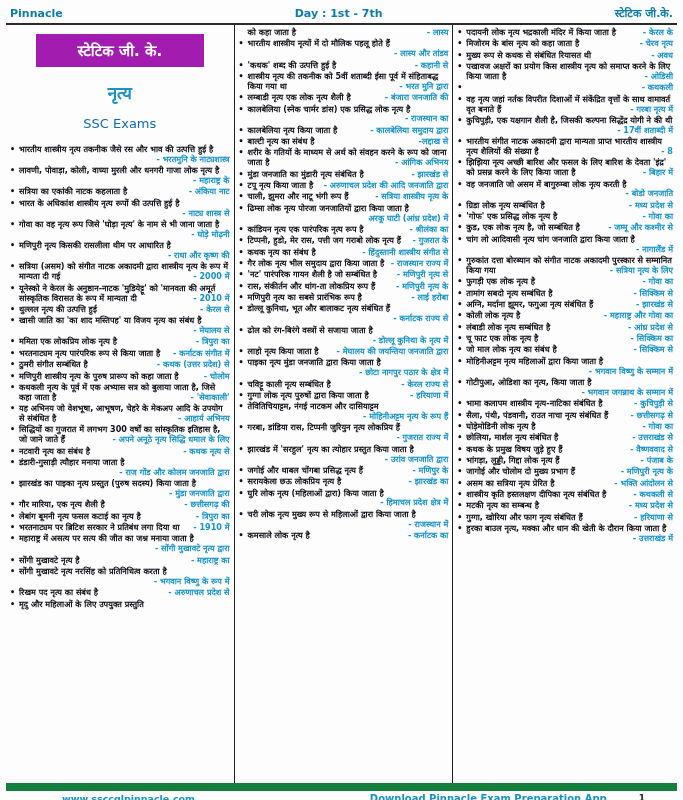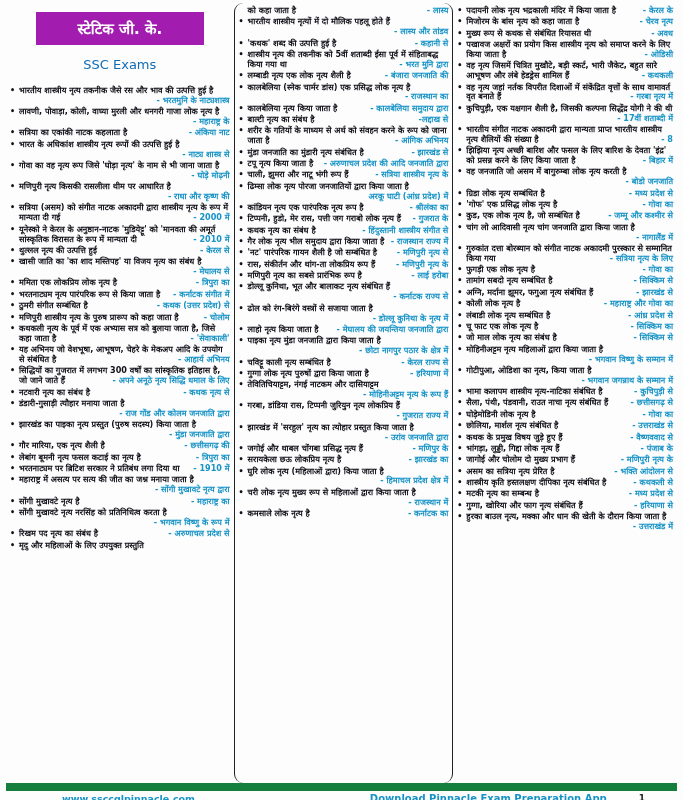--- a/index.html
+++ b/index.html
@@ -8,21 +8,21 @@
 
   .page { width: 683px; height: 800px; display: flex; flex-direction: column; padding: 3px 6px 2px 6px; }
 
   
   .hdr { display: flex; justify-content: space-between; align-items: flex-end;
          padding: 2px 4px 3px 4px; border-bottom: 2px solid #2a2a2a; }
   .hdr span { font-size: 11px; font-weight: bold; color: #0d7ca8; }
 
   
   .cols { flex: 1; display: flex; overflow: hidden; }
-  .col { overflow: hidden; padding: 3px 4px 0 4px; border-radius: 9px; }
+  .col { overflow: hidden; padding: 3px 4px 0 4px; }
   .col-left  { width: 231px; }
   .col-mid   { width: 223px; border-left: 1.5px solid #222; border-right: 1.5px solid #222; }
   .col-right { width: 227px; }
 
   
   .title-box { background: #a21caf; color: #ffffff; font-size: 15px; font-weight: bold;
                text-align: center; width: 168px; margin: 6px auto 2px auto; padding: 6px 2px 7px 2px; }
   .subject { text-align: center; font-size: 17px; font-weight: bold; color: #1793c6; margin: 14px 0 4px 0; }
   .examlbl { text-align: center; font-size: 13px; font-weight: normal; color: #0f6cb5; margin: 12px 0 14px 0; }
 
@@ -39,24 +39,30 @@
          padding: 2px 4px 1px 4px; height: 15px; }
   .ftr .site { font-size: 9.5px; font-weight: bold; color: #1793c6; margin-left: 52px; }
   .ftr .app  { font-size: 10px; font-weight: bold; color: #1793c6; margin-left: auto; margin-right: 32px; }
   .ftr .pg   { font-size: 9px; font-weight: bold; color: #222; margin-right: 28px; }
 </style>
 </head>
 <body>
 
 <div class="page">
 
+  <div class="hdr">
+    <span>Pinnacle</span>
+    <span>Day : 1st - 7th</span>
+    <span>स्टेटिक जी.के.</span>
+  </div>
 
   <div class="cols">
     <div class="col col-left">
       <div class="title-box">स्टेटिक जी. के.</div>
+      <div class="subject">नृत्य</div>
       <div class="examlbl">SSC Exams</div>
       <div>
           <div class="qa"><span class="blt">•</span><span class="q">भारतीय शास्त्रीय नृत्य तकनीक जैसे रस और भाव  की उत्पत्ति हुई है </span><span class="a">- भरतमुनि के नाट्यशास्त्र</span></div>
           <div class="qa"><span class="blt">•</span><span class="q">लावणी, पोवाड़ा, कोली, वाघ्या मुरली और धनगरी गाजा लोक नृत्य है </span><span class="a">- महाराष्ट्र के</span></div>
           <div class="qa"><span class="blt">•</span><span class="q">सत्रिया का एकांकी नाटक कहलाता है </span><span class="a">- अंकिया नाट</span></div>
           <div class="qa"><span class="blt">•</span><span class="q">भारत के अधिकांश शास्त्रीय नृत्य रूपों की उत्पत्ति हुई है </span><span class="a">- नाट्य शास्त्र से</span></div>
           <div class="qa"><span class="blt">•</span><span class="q">गोवा का वह नृत्य रूप जिसे 'घोड़ा नृत्य' के नाम से भी जाना जाता है </span><span class="a">- घोड़े मोढ़नी</span></div>
           <div class="qa"><span class="blt">•</span><span class="q">मणिपुरी नृत्य किसकी रासलीला थीम पर आधारित है </span><span class="a">- राधा और कृष्ण की</span></div>
           <div class="qa"><span class="blt">•</span><span class="q">सत्रिया (असम) को संगीत नाटक अकादमी द्वारा शास्त्रीय नृत्य के रूप में मान्यता दी गई </span><span class="a">- 2000 में</span></div>
           <div class="qa"><span class="blt">•</span><span class="q">यूनेस्को ने केरल के अनुष्ठान-नाटक 'मुडियेट्टू' को 'मानवता की अमूर्त सांस्कृतिक विरासत के रूप में मान्यता दी </span><span class="a">- 2010 में</span></div>
@@ -119,21 +125,21 @@
           <div class="qa"><span class="blt">•</span><span class="q">चरी लोक नृत्य मुख्य रूप से महिलाओं द्वारा किया जाता है </span><span class="a">- राजस्थान में</span></div>
           <div class="qa"><span class="blt">•</span><span class="q">कमसाले लोक नृत्य है </span><span class="a">- कर्नाटक का</span></div>
         </div>
     </div>
     <div class="col col-right">
       <div>
           <div class="qa"><span class="blt">•</span><span class="q">पदायनी लोक नृत्य भद्रकाली मंदिर में किया जाता है </span><span class="a">- केरल के</span></div>
           <div class="qa"><span class="blt">•</span><span class="q">मिजोरम के बांस नृत्य को कहा जाता है </span><span class="a">- चेरव नृत्य</span></div>
           <div class="qa"><span class="blt">•</span><span class="q">मुख्य रूप से कथक से संबंधित रियासत थी </span><span class="a">- अवध</span></div>
           <div class="qa"><span class="blt">•</span><span class="q">पखावज अक्षरों का प्रयोग किस शास्त्रीय नृत्य को समाप्त करने के लिए किया जाता है </span><span class="a">- ओडिसी</span></div>
-          <div class="qa"><span class="blt">•</span><span class="q">वह नृत्य जिसमें चित्रित मुखौटे, बड़ी स्कर्ट, भारी जैकेट, बहुत सारे आभूषण और लंबे हेडड्रेस शामिल हैं </span><span class="a">- कथकली</span></div>
+          <div class="qa"><span class="blt">•</span><span class="a">- कथकली</span></div>
           <div class="qa"><span class="blt">•</span><span class="q">वह नृत्य जहां नर्तक विपरीत दिशाओं में  संकेंद्रित वृत्तों के साथ वामावर्त वृत बनाते हैं </span><span class="a">- गरबा नृत्य में</span></div>
           <div class="qa"><span class="blt">•</span><span class="q">कुचिपुड़ी, एक यक्षगान शैली है, जिसकी  कल्पना सिद्धेंद्र योगी ने की थी </span><span class="a">- 17वीं शताब्दी में</span></div>
           <div class="qa"><span class="blt">•</span><span class="q">भारतीय संगीत नाटक अकादमी द्वारा मान्यता प्राप्त भारतीय शास्त्रीय नृत्य शैलियों की संख्या है </span><span class="a">- 8</span></div>
           <div class="qa"><span class="blt">•</span><span class="q">झिझिया नृत्य अच्छी बारिश और फसल के लिए बारिश के देवता 'इंद्र' को प्रसन्न करने के लिए किया जाता है </span><span class="a">- बिहार में</span></div>
           <div class="qa"><span class="blt">•</span><span class="q">वह जनजाति जो असम में बागुरुम्बा लोक नृत्य करती है </span><span class="a">- बोडो जनजाति</span></div>
           <div class="qa"><span class="blt">•</span><span class="q">ग्रिडा लोक नृत्य सम्बंधित है </span><span class="a">- मध्य प्रदेश से</span></div>
           <div class="qa"><span class="blt">•</span><span class="q">'गोफ' एक प्रसिद्ध लोक नृत्य है </span><span class="a">- गोवा का</span></div>
           <div class="qa"><span class="blt">•</span><span class="q">कुड, एक लोक नृत्य है, जो सम्बंधित है </span><span class="a">- जम्मू और कश्मीर से</span></div>
           <div class="qa"><span class="blt">•</span><span class="q">चांग लो आदिवासी नृत्य चांग जनजाति द्वारा किया जाता है </span><span class="a">- नागालैंड में</span></div>
           <div class="qa"><span class="blt">•</span><span class="q">गुरुकांत दत्ता बोरब्यान को संगीत नाटक अकादमी पुरस्कार से सम्मानित किया गया </span><span class="a">- सत्रिया नृत्य के लिए</span></div>

